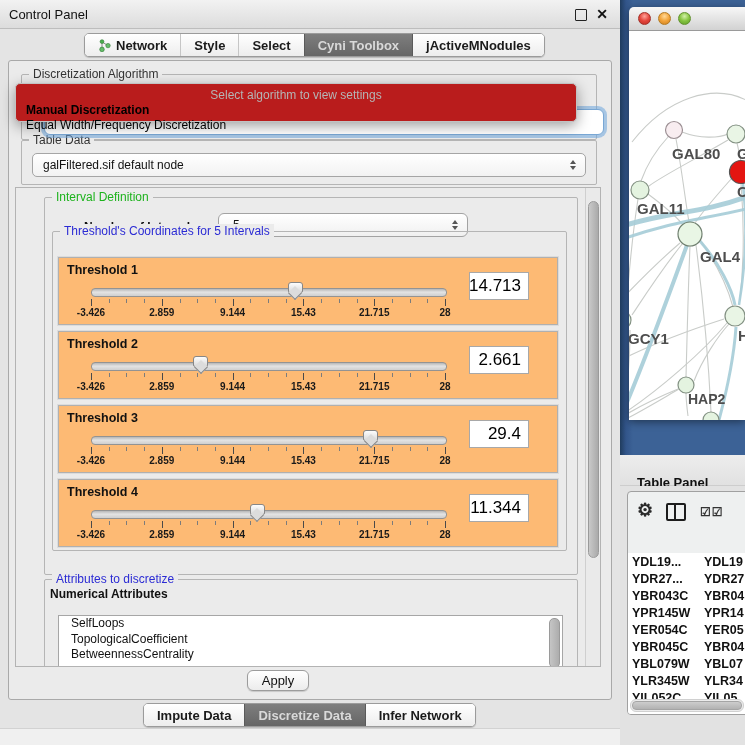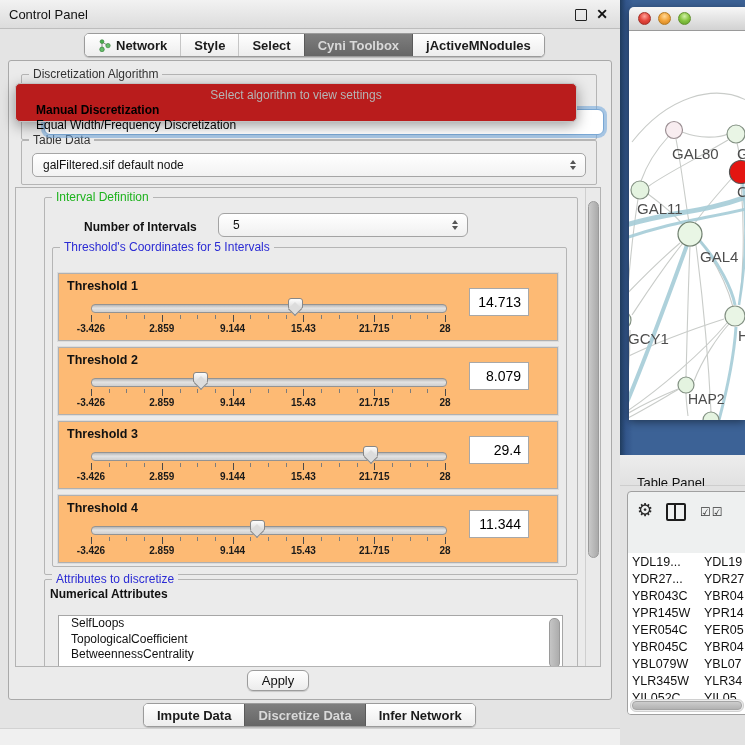--- a/index.html
+++ b/index.html
@@ -33,73 +33,73 @@
                font-size:12px;color:#333;white-space:nowrap;}
   .group-title.green{color:#1db31d;}
   .group-title.blue{color:#2b2bd4;}
   .disc-group{left:12px;top:13px;width:574px;height:64px;}
   .algo-combo{position:absolute;left:22px;top:34px;width:558px;height:24px;background:#fff;
               border:1px solid #79a7d4;border-radius:6px;box-shadow:0 0 0 3px rgba(110,165,220,.55);z-index:1;}
   .popup{position:absolute;left:6px;top:22px;width:562px;height:39px;background:#b91c1c;
          border:1px solid #c2c2c2;border-radius:5px;box-shadow:0 4px 14px rgba(0,0,0,.38);
          z-index:2;padding-top:4px;box-sizing:border-box;}
   .popup-hint{text-align:center;font-size:12px;color:#b5b5b5;line-height:15px;}
-  .popup-item{font-size:12px;line-height:15px;padding-left:20px;color:#000;}
+  .popup-item{font-size:12px;line-height:15px;padding-left:10px;color:#000;}
   .popup-item.bold{font-weight:bold;}
   .td-group{left:12px;top:79px;width:574px;height:43px;}
   .combo{position:absolute;left:10px;top:12px;right:10px;height:22px;display:flex;align-items:center;
          background:linear-gradient(#ffffff,#f2f2f2);border:1px solid #a5a5a5;border-radius:5px;
          font-size:12px;color:#111;padding-left:10px;}
   .updown{position:absolute;right:9px;top:50%;transform:translateY(-50%);display:flex;flex-direction:column;gap:2px;}
   .updown i{display:block;width:0;height:0;border-left:3.5px solid transparent;border-right:3.5px solid transparent;}
   .updown .u{border-bottom:4.5px solid #555;}
   .updown .dn{border-top:4.5px solid #555;}
   
   .scrollpane{position:absolute;left:6px;top:126px;width:584px;height:478px;
               border:1px solid #b3b3b3;background:#ebebeb;overflow:hidden;}
   .vscroll{position:absolute;right:0;top:0;bottom:0;width:14px;background:#eaeaea;border-left:1px solid #cfcfcf;}
   .vthumb{position:absolute;left:2px;top:13px;width:9px;height:355px;border:1px solid #9a9a9a;
           border-radius:6px;background:linear-gradient(90deg,#c9c9c9,#aaaaaa);}
   .interval-group{left:28px;top:9px;width:532px;height:376px;}
   .noi-label{position:absolute;left:39px;top:22px;font-size:12px;font-weight:bold;color:#111;text-align:right;}
   .spinner{position:absolute;left:173px;top:15px;width:250px;height:24px;box-sizing:border-box;
            background:linear-gradient(#ffffff,#f0f0f0);border:1px solid #a3a3a3;border-radius:6px;
            font-size:12px;color:#111;display:flex;align-items:center;padding-left:14px;}
-  .thr-group{left:7px;top:49px;width:513px;height:318px;text-align:center;}
+  .thr-group{left:7px;top:33px;width:513px;height:318px;text-align:center;}
   .thr-panel{position:absolute;left:5px;width:498px;height:66px;background:#fdba74;
              border:1px solid #b0b0b0;box-shadow:0 0 0 1px #dcdcdc;}
   .thr-label{position:absolute;left:8px;top:5px;font-size:12.5px;font-weight:bold;color:#111;}
   .track{position:absolute;left:32px;top:30px;width:354px;height:7px;border-radius:4px;
          background:linear-gradient(#b7b7b7,#e3e3e3 45%,#cfcfcf);border:1px solid #939393;}
   .thumb{position:absolute;top:24px;width:15px;height:11px;box-sizing:border-box;border:1px solid #878787;
          border-radius:3px 3px 2px 2px;background:linear-gradient(#fdfdfd,#dadada);z-index:1;}
   .thumb::after{content:"";position:absolute;left:1.6px;top:4.6px;width:9px;height:9px;
                 transform:rotate(45deg);background:#dcdcdc;border-right:1px solid #878787;border-bottom:1px solid #878787;}
   .ticks{position:absolute;left:32px;top:41px;width:354px;height:8px;}
   .tick{position:absolute;top:0;width:1px;height:4px;background:#7c7c7c;}
   .tick.major{height:7px;background:#4a4a4a;}
   .ticklabels{position:absolute;left:32px;top:49px;width:354px;height:12px;}
   .ticklabel{position:absolute;transform:translateX(-50%);font-size:10px;font-weight:bold;color:#1a1a1a;white-space:nowrap;}
   .valuebox{position:absolute;left:410px;top:14px;width:60px;height:28px;box-sizing:border-box;background:#fff;
             border:1px solid #a8a8a8;display:flex;align-items:center;justify-content:flex-end;
-            padding-right:7px;font-size:14px;color:#000;}
+            padding-right:7px;font-size:17px;color:#000;}
   .attr-group{left:28px;top:391px;width:532px;height:110px;}
   .attr-subtitle{position:absolute;left:5px;top:7px;font-size:12px;font-weight:bold;color:#111;}
   .listbox{position:absolute;left:13px;top:35px;width:503px;height:54px;background:#fff;
            border:1px solid #a6a6a6;overflow:hidden;}
   .list-item{font-size:12px;line-height:15.5px;padding-left:12px;color:#111;}
   .list-vscroll{position:absolute;right:2px;top:2px;bottom:2px;width:9px;border-radius:5px;
                 background:linear-gradient(90deg,#c5c5c5,#adadad);border:1px solid #9a9a9a;}
   .apply-btn{position:absolute;left:238px;top:609px;width:62px;height:21px;box-sizing:border-box;
              background:linear-gradient(#ffffff,#ececec);border:1px solid #9c9c9c;border-radius:6px;
              font-size:13px;color:#111;display:flex;align-items:center;justify-content:center;
              box-shadow:0 1px 1px rgba(0,0,0,.15);}
   .bottom-strip{position:absolute;left:0;top:728px;width:620px;height:17px;background:#f0f0f0;border-top:1px solid #d2d2d2;}
   
-  .right-panel{position:absolute;left:620px;top:0;width:125px;height:745px;background:#a21caf;overflow:hidden;}
+  .right-panel{position:absolute;left:620px;top:0;width:125px;height:745px;background:#a21caf;overflow:hidden;font-weight:bold;}
   .net-frame{position:absolute;left:0;top:0;width:125px;height:455px;
              background:linear-gradient(90deg,#203c5e 0px,#32558a 6px,#3c6296 13px,#3c6296 100%);}
   .net-window{position:absolute;left:9px;top:7px;width:116px;height:413px;border-radius:5px 0 0 0;
               overflow:hidden;box-shadow:0 2px 8px rgba(0,0,0,.45);}
   .net-titlebar{height:23px;background:linear-gradient(#f7f7f7,#d2d2d2);border-bottom:1px solid #9a9a9a;
                 display:flex;align-items:center;padding-left:9px;gap:7px;}
   .light{width:13px;height:13px;border-radius:50%;box-sizing:border-box;}
   .light.red{background:radial-gradient(circle at 50% 30%,#ffa39a 0%,#e4453c 50%,#bf2d25 100%);border:1px solid #a23029;}
   .light.yellow{background:radial-gradient(circle at 50% 30%,#ffd998 0%,#f2a33a 50%,#cd7f1d 100%);border:1px solid #b27a24;}
   .light.green{background:radial-gradient(circle at 50% 30%,#d2f0a8 0%,#85c440 50%,#5f9d28 100%);border:1px solid #62922f;}
@@ -274,21 +274,21 @@
                     <span class="tick major" style="left: 100%;"></span>
                   </div>
                   <div class="ticklabels">
                     <span class="ticklabel" style="left: 0%;">-3.426</span>
                     <span class="ticklabel" style="left: 20%;">2.859</span>
                     <span class="ticklabel" style="left: 40%;">9.144</span>
                     <span class="ticklabel" style="left: 60%;">15.43</span>
                     <span class="ticklabel" style="left: 80%;">21.715</span>
                     <span class="ticklabel" style="left: 100%;">28</span>
                   </div>
-                  <div class="valuebox">8.079</div>
+                  <div class="valuebox">2.661</div>
                 </div>
                 <div class="thr-panel" style="top: 173px;">
                   <div class="thr-label">Threshold 3</div>
                   <div class="track"></div>
                   <div class="thumb" style="left: 304.154px;"></div>
                   <div class="ticks">
                     <span class="tick major" style="left: 0%;"></span>
                     <span class="tick" style="left: 5%;"></span>
                     <span class="tick" style="left: 10%;"></span>
                     <span class="tick" style="left: 15%;"></span>

